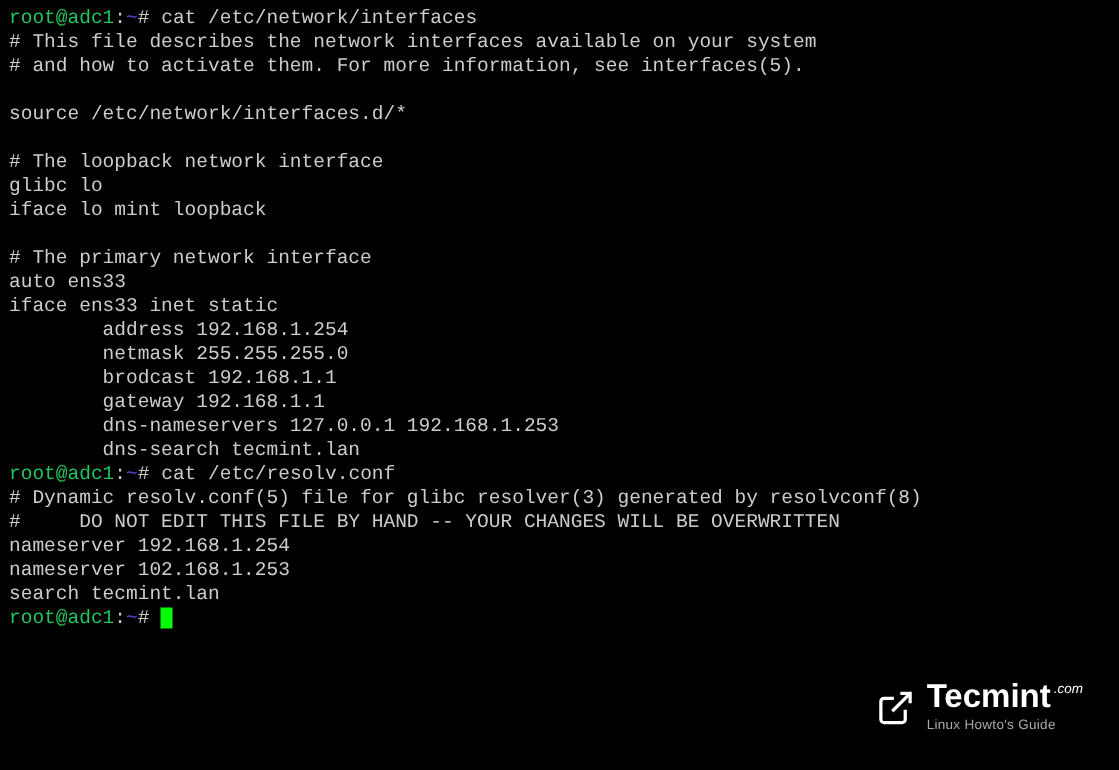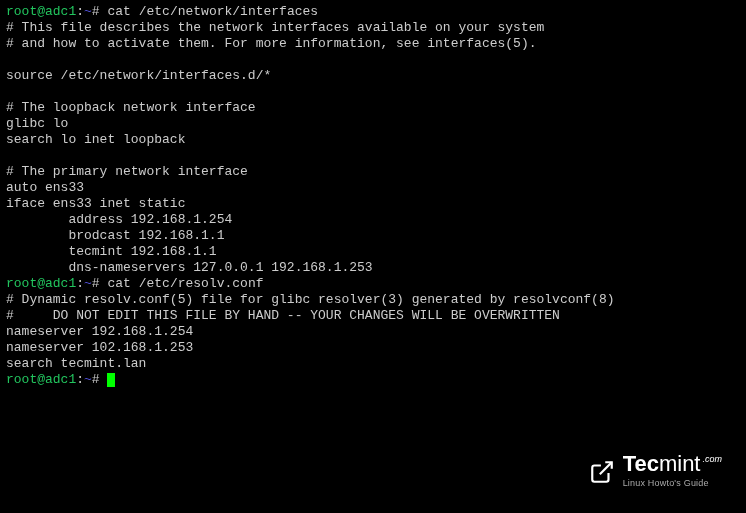--- a/index.html
+++ b/index.html
@@ -60,21 +60,21 @@
       flex-direction: column;
       align-items: flex-start;
     }
     .wm-main {
       font-family: Arial, sans-serif;
       font-size: 22px;
       font-weight: bold;
       line-height: 1;
     }
     .wm-main .light {
-      font-weight: 400;
+      font-weight: 700;
     }
     .wm-main .dotcom {
       font-size: 9px;
       font-weight: normal;
       display: inline-block;
       vertical-align: top;
       line-height: 1;
       margin-left: 2px;
       margin-top: 2px;
       font-style: italic;
@@ -91,29 +91,31 @@
 
 <div>
   <div class="line"><span class="prompt-user">root@adc1</span><span class="output">:</span><span class="prompt-tilde">~</span><span class="prompt-hash">#</span><span class="output"> </span><span class="output">cat /etc/network/interfaces</span></div>
   <div class="line output"># This file describes the network interfaces available on your system</div>
   <div class="line output"># and how to activate them. For more information, see interfaces(5).</div>
   <div class="line output"></div>
   <div class="line output">source /etc/network/interfaces.d/*</div>
   <div class="line output"></div>
   <div class="line output"># The loopback network interface</div>
   <div class="line output">glibc lo</div>
-  <div class="line output">search lo inet loopback</div>
+  <div class="line output">iface lo mint loopback</div>
   <div class="line output"></div>
   <div class="line output"># The primary network interface</div>
   <div class="line output">auto ens33</div>
   <div class="line output">iface ens33 inet static</div>
   <div class="line output">        address 192.168.1.254</div>
+  <div class="line output">        netmask 255.255.255.0</div>
   <div class="line output">        brodcast 192.168.1.1</div>
-  <div class="line output">        tecmint 192.168.1.1</div>
+  <div class="line output">        gateway 192.168.1.1</div>
   <div class="line output">        dns-nameservers 127.0.0.1 192.168.1.253</div>
+  <div class="line output">        dns-search tecmint.lan</div>
   <div class="line"><span class="prompt-user">root@adc1</span><span class="output">:</span><span class="prompt-tilde">~</span><span class="prompt-hash">#</span><span class="output"> </span><span class="output">cat /etc/resolv.conf</span></div>
   <div class="line output"># Dynamic resolv.conf(5) file for glibc resolver(3) generated by resolvconf(8)</div>
   <div class="line output">#     DO NOT EDIT THIS FILE BY HAND -- YOUR CHANGES WILL BE OVERWRITTEN</div>
   <div class="line output">nameserver 192.168.1.254</div>
   <div class="line output">nameserver 102.168.1.253</div>
   <div class="line output">search tecmint.lan</div>
   <div class="line"><span class="prompt-user">root@adc1</span><span class="output">:</span><span class="prompt-tilde">~</span><span class="prompt-hash">#</span><span class="output"> </span><span class="cursor"></span></div>
 </div>
 
 <div class="watermark">

